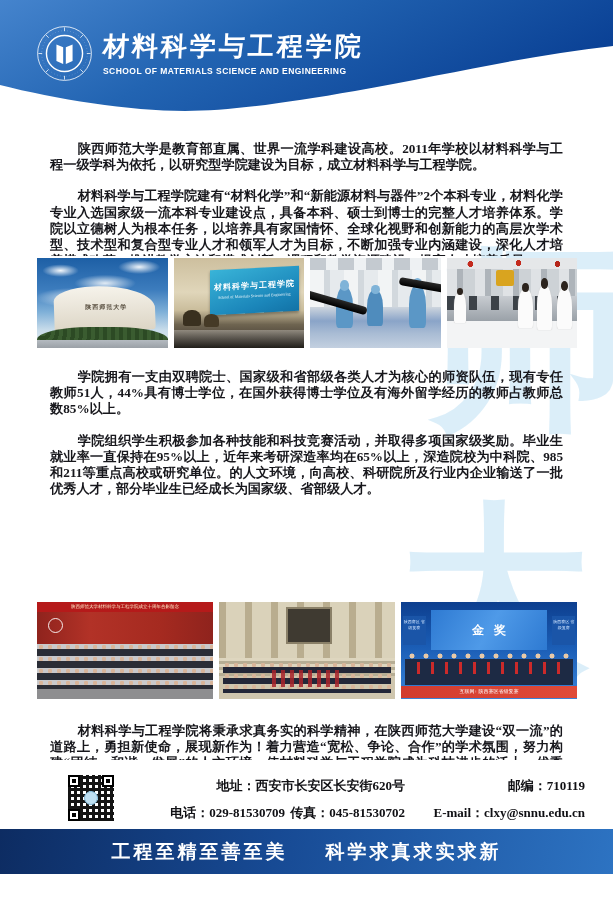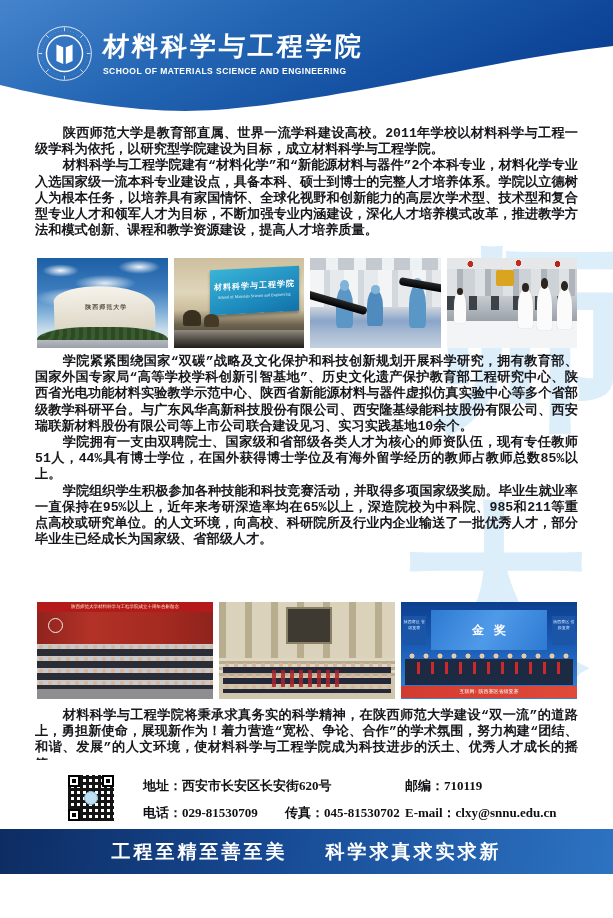--- a/index.html
+++ b/index.html
@@ -21,21 +21,21 @@
              font-size:26px;letter-spacing:3px;line-height:30px;transform:skewX(-3deg);}
   .header-en{font-family:"Liberation Sans","DejaVu Sans",sans-serif;font-weight:bold;
              font-size:8.5px;letter-spacing:0.45px;margin-top:5px;}
   
   .hero-title{margin:6px 16px 0;height:40px;line-height:40px;text-align:center;
               font-family:"Liberation Sans","DejaVu Sans",sans-serif;font-weight:900;
               font-size:29px;color:#1c58a8;white-space:nowrap;letter-spacing:0;}
   
   .text-block{margin:0 35px;text-align:justify;font-size:13.2px;line-height:16.2px;
               font-weight:bold;color:#17171c;overflow:hidden;}
-  .text-block p{margin:0;text-indent:2.1em;font-family:Liberation Mono, monospace;}
+  .text-block p{margin:15px;text-indent:2.1em;}
   .block-a{margin-top:8px;height:130px;}
   .block-b{margin-top:6px;height:246px;}
   .block-c{margin-top:9px;height:52px;}
   
   .photo-row{margin:2px 36px 0 37px;display:flex;gap:6px;}
   .row1{height:90px;}
   .row2{height:97px;}
   .photo{position:relative;flex:1;overflow:hidden;background:#ccc;}
   .ab{position:absolute;}
   
@@ -150,21 +150,21 @@
     background-image:repeating-linear-gradient(0deg,#141414 0 3px,transparent 3px 6px),
                      repeating-linear-gradient(90deg,#141414 0 3px,#fff 3px 6px);}
   .qr-f{position:absolute;width:12px;height:12px;background:#fff;border:2px solid #000;
         box-sizing:border-box;}
   .qr-f::after{content:"";position:absolute;inset:2px;background:#000;}
   .qr-tl{left:2px;top:2px;} .qr-tr{right:2px;top:2px;} .qr-bl{left:2px;bottom:2px;}
   .qr-center{position:absolute;left:50%;top:50%;width:12px;height:12px;border-radius:50%;
              transform:translate(-50%,-50%);background:#bfe0f2;border:1px solid #7fb8d8;}
   .contact-grid{position:absolute;left:143px;right:28px;top:3px;display:grid;
     grid-template-columns:142px 120px auto;row-gap:9px;font-size:13px;font-weight:bold;color:#101014;}
-  .cell{white-space:nowrap;}
+  .cell{white-space:nowrap;text-align:right;}
   .cell-addr{grid-column:1 / span 2;}
   
   .footer{margin-top:3px;height:45px;display:flex;align-items:center;justify-content:center;
     gap:38px;background:linear-gradient(100deg,#0d2c62 0%,#174a94 45%,#2d73c2 100%);
     color:#fff;font-family:"Liberation Sans","DejaVu Sans",sans-serif;font-weight:bold;
     font-size:19px;letter-spacing:3px;}
 </style>
 </head>
 <body>
 
@@ -253,21 +253,20 @@
         <div class="ab lab-inst"></div>
         <div class="ab yellow-equip"></div>
         <div class="coat c1"></div>
         <div class="coat c2"></div>
         <div class="coat c3"></div>
         <div class="coat c4"></div>
       </div>
     </div>
 
     <div class="text-block block-b">
-      <p>学院紧紧围绕国家“双碳”战略及文化保护和科技创新规划开展科学研究，拥有教育部、国家外国专家局“高等学校学科创新引智基地”、历史文化遗产保护教育部工程研究中心、陕西省光电功能材料实验教学示范中心、陕西省新能源材料与器件虚拟仿真实验中心等多个省部级教学科研平台。与广东风华高新科技股份有限公司、西安隆基绿能科技股份有限公司、西安瑞联新材料股份有限公司等上市公司联合建设见习、实习实践基地10余个。</p>
       <p>学院拥有一支由双聘院士、国家级和省部级各类人才为核心的师资队伍，现有专任教师51人，44%具有博士学位，在国外获得博士学位及有海外留学经历的教师占教师总数85%以上。</p>
       <p>学院组织学生积极参加各种技能和科技竞赛活动，并取得多项国家级奖励。毕业生就业率一直保持在95%以上，近年来考研深造率均在65%以上，深造院校为中科院、985和211等重点高校或研究单位。的人文环境，向高校、科研院所及行业内企业输送了一批优秀人才，部分毕业生已经成长为国家级、省部级人才。</p>
     </div>
 
     <div class="photo-row row2">
       <div class="photo">
         <div class="ab ann-banner">陕西师范大学材料科学与工程学院成立十周年合影留念</div>
         <div class="ab ann-backdrop"></div>
         <div class="ab ann-logo"></div>
         <div class="ab ann-crowd"></div>

